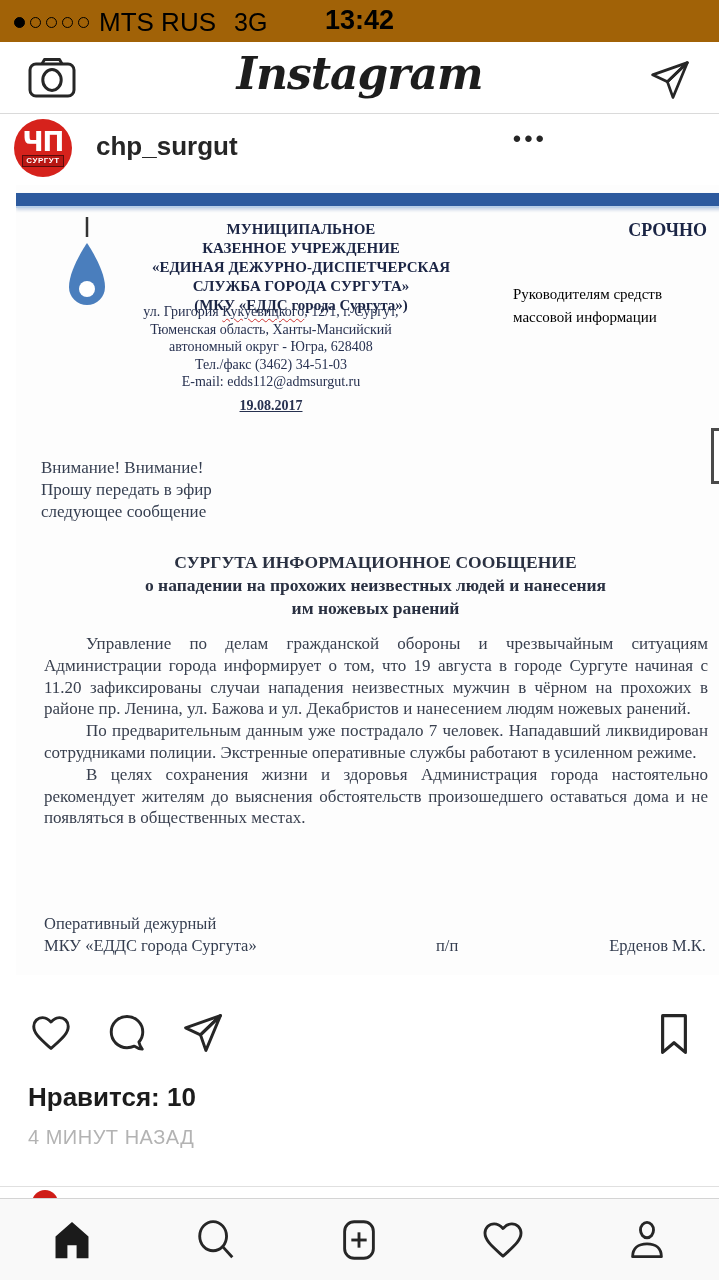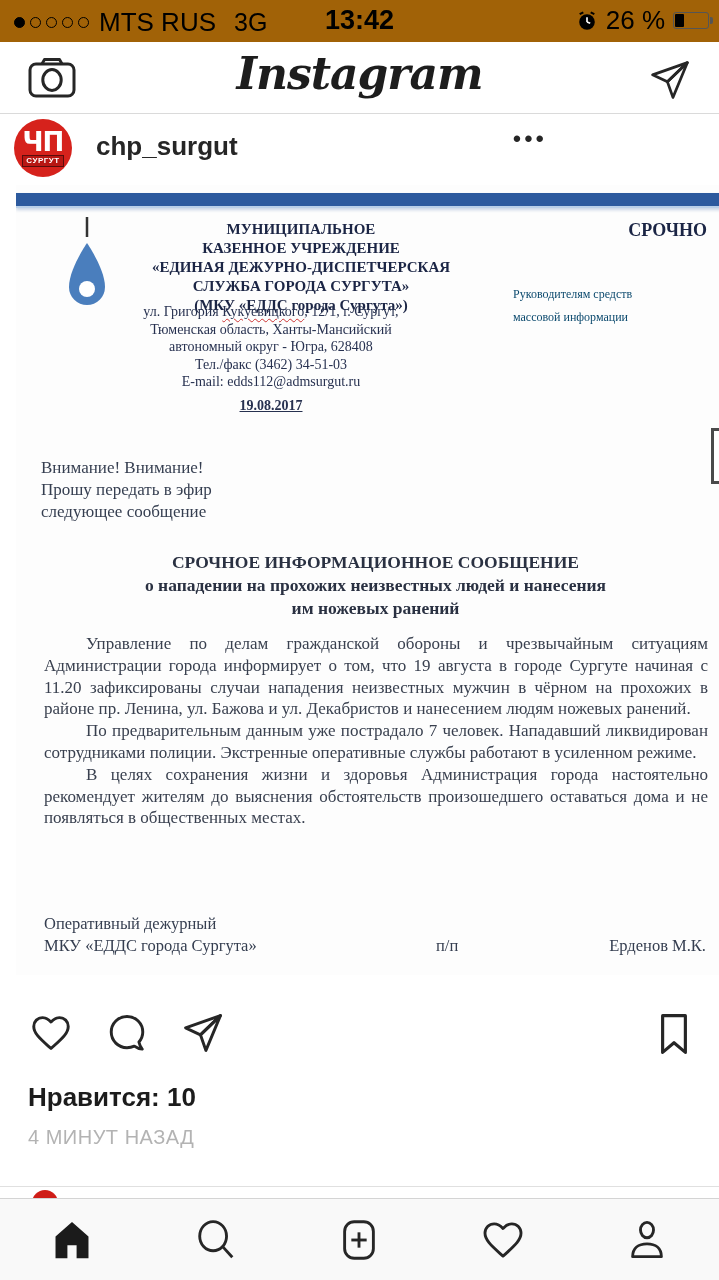--- a/index.html
+++ b/index.html
@@ -36,21 +36,21 @@
   .username { position:absolute; left:96px; top:16px; font-size:26px; font-weight:600; color:#262626; }
   .menu-dots { position:absolute; right:24px; top:10px; font-size:24px; letter-spacing:3px; color:#262626; }
 
   
   .post-image { position:absolute; top:185px; left:16px; width:719px; height:790px; background:#fdfdfd; overflow:hidden; font-family:"Liberation Serif", serif; color:#343c4c; }
   .blue-bar { position:absolute; top:8px; left:0; width:719px; height:15px; background:#2d5a9e; border-bottom:2px solid #b9cfe8; box-shadow:0 2px 3px rgba(45,90,158,0.25); }
 
   .org-block { position:absolute; top:35px; left:120px; width:330px; text-align:center; font-weight:700; font-size:15px; line-height:19px; color:#1b2545; }
   .drop-logo { position:absolute; top:28px; left:48px; width:46px; height:110px; }
   .urgent { position:absolute; top:35px; right:28px; font-weight:700; font-size:18px; color:#1b2545; }
-  .recipient { position:absolute; top:98px; left:497px; width:205px; font-size:12px; line-height:23px; color:#0c4a6e; }
+  .recipient { position:absolute; top:98px; left:497px; width:205px; font-size:15px; line-height:23px; color:#000000; }
   .addr-block { position:absolute; top:118px; left:40px; width:430px; text-align:center; font-size:14px; line-height:17.5px; color:#273150; }
   .wavy { text-decoration:underline wavy #c33 1px; text-underline-offset:2px; }
   .doc-date { position:absolute; top:213px; left:40px; width:430px; text-align:center; font-size:14px; font-weight:600; text-decoration:underline; color:#273150; }
 
   .attention { position:absolute; top:272px; left:25px; font-size:17px; line-height:22px; color:#353e50; }
   .expand-box { position:absolute; top:243px; right:-8px; width:32px; height:56px; background:#fff; border:3px solid #4a4a4a; display:flex; align-items:flex-start; justify-content:flex-start; padding:3px; }
 
   .doc-title { position:absolute; top:366px; left:20px; width:679px; text-align:center; font-weight:700; font-size:17.5px; line-height:23px; color:#2a3142; }
 
   .doc-body { position:absolute; top:448px; left:28px; width:664px; font-size:17px; line-height:21.8px; text-align:justify; color:#39404f; }
@@ -88,34 +88,20 @@
         <span class="dot filled"></span>
           <span class="dot"></span>
           <span class="dot"></span>
           <span class="dot"></span>
           <span class="dot"></span>
       </div>
       <span class="sb-carrier">MTS RUS</span>
       <span class="sb-net">3G</span>
     </div>
     <div class="sb-time">13:42</div>
-    <div class="sb-right">
-      <svg width="22" height="22" viewBox="0 0 24 24">
-        <circle cx="12" cy="13" r="8.5" fill="#000"></circle>
-        <line x1="12" y1="13" x2="12" y2="8" stroke="#fff" stroke-width="1.8"></line>
-        <line x1="12" y1="13" x2="15.5" y2="14.5" stroke="#fff" stroke-width="1.8"></line>
-        <line x1="4" y1="4.5" x2="8" y2="2.5" stroke="#000" stroke-width="2.2"></line>
-        <line x1="20" y1="4.5" x2="16" y2="2.5" stroke="#000" stroke-width="2.2"></line>
-      </svg>
-      <span class="sb-batt-text">26 %</span>
-      <div class="battery">
-          <div class="fill"></div>
-          <div class="nub"></div>
-        </div>
-    </div>
   </div>
 
   <div class="ig-header">
     <div class="hdr-icon cam">
       <svg width="52" height="48" viewBox="0 0 26 24" fill="none" stroke="#262626" stroke-width="1.5">
         <rect x="2" y="5" width="22" height="16" rx="3"></rect>
         <path d="M8 5 L9.2 2.8 L16.8 2.8 L18 5" stroke-linejoin="round"></path>
         <ellipse cx="13" cy="13" rx="4.6" ry="5.2"></ellipse>
       </svg>
     </div>
@@ -180,21 +166,21 @@
     </div>
 
     <div class="expand-box">
       <svg width="22" height="22" viewBox="0 0 24 24" fill="none" stroke="#3a6cb5" stroke-width="3.2">
         <line x1="4" y1="4" x2="17" y2="17"></line>
         <path d="M4 14 L4 4 L14 4" fill="none"></path>
       </svg>
     </div>
 
     <div class="doc-title">
-      <div>СРОЧНОЕ ИНФОРМАЦИОННОЕ СООБЩЕНИЕ</div>
+      <div>СУРГУТА ИНФОРМАЦИОННОЕ СООБЩЕНИЕ</div>
       <div>о нападении на прохожих неизвестных людей и нанесения</div>
       <div>им ножевых ранений</div>
     </div>
 
     <div class="doc-body">
       <p>Управление по делам гражданской обороны и чрезвычайным ситуациям Администрации города информирует о том, что 19 августа в городе Сургуте начиная с 11.20 зафиксированы случаи нападения неизвестных мужчин в чёрном на прохожих в районе пр. Ленина, ул. Бажова и ул. Декабристов и нанесением людям ножевых ранений.</p>
       <p>По предварительным данным уже пострадало 7 человек. Нападавший ликвидирован сотрудниками полиции. Экстренные оперативные службы работают в усиленном режиме.</p>
       <p>В целях сохранения жизни и здоровья Администрация города настоятельно рекомендует жителям до выяснения обстоятельств произошедшего оставаться дома и не появляться в общественных местах.</p>
     </div>
 

